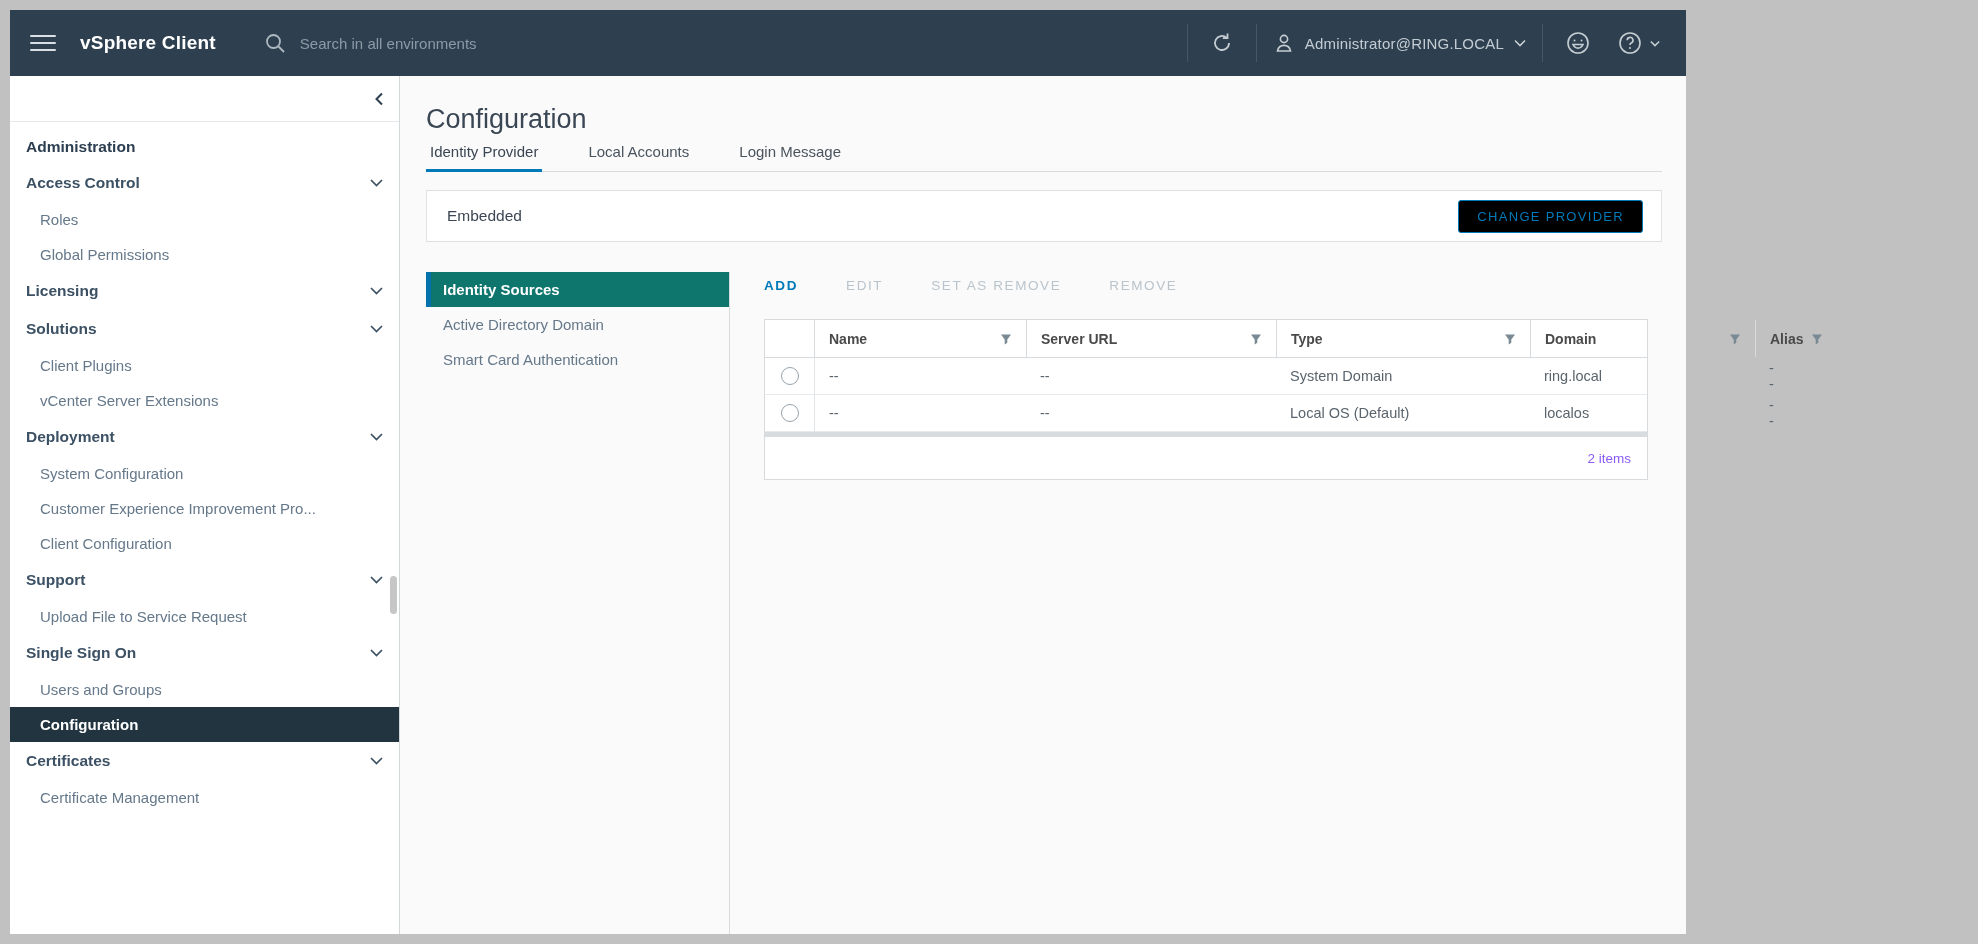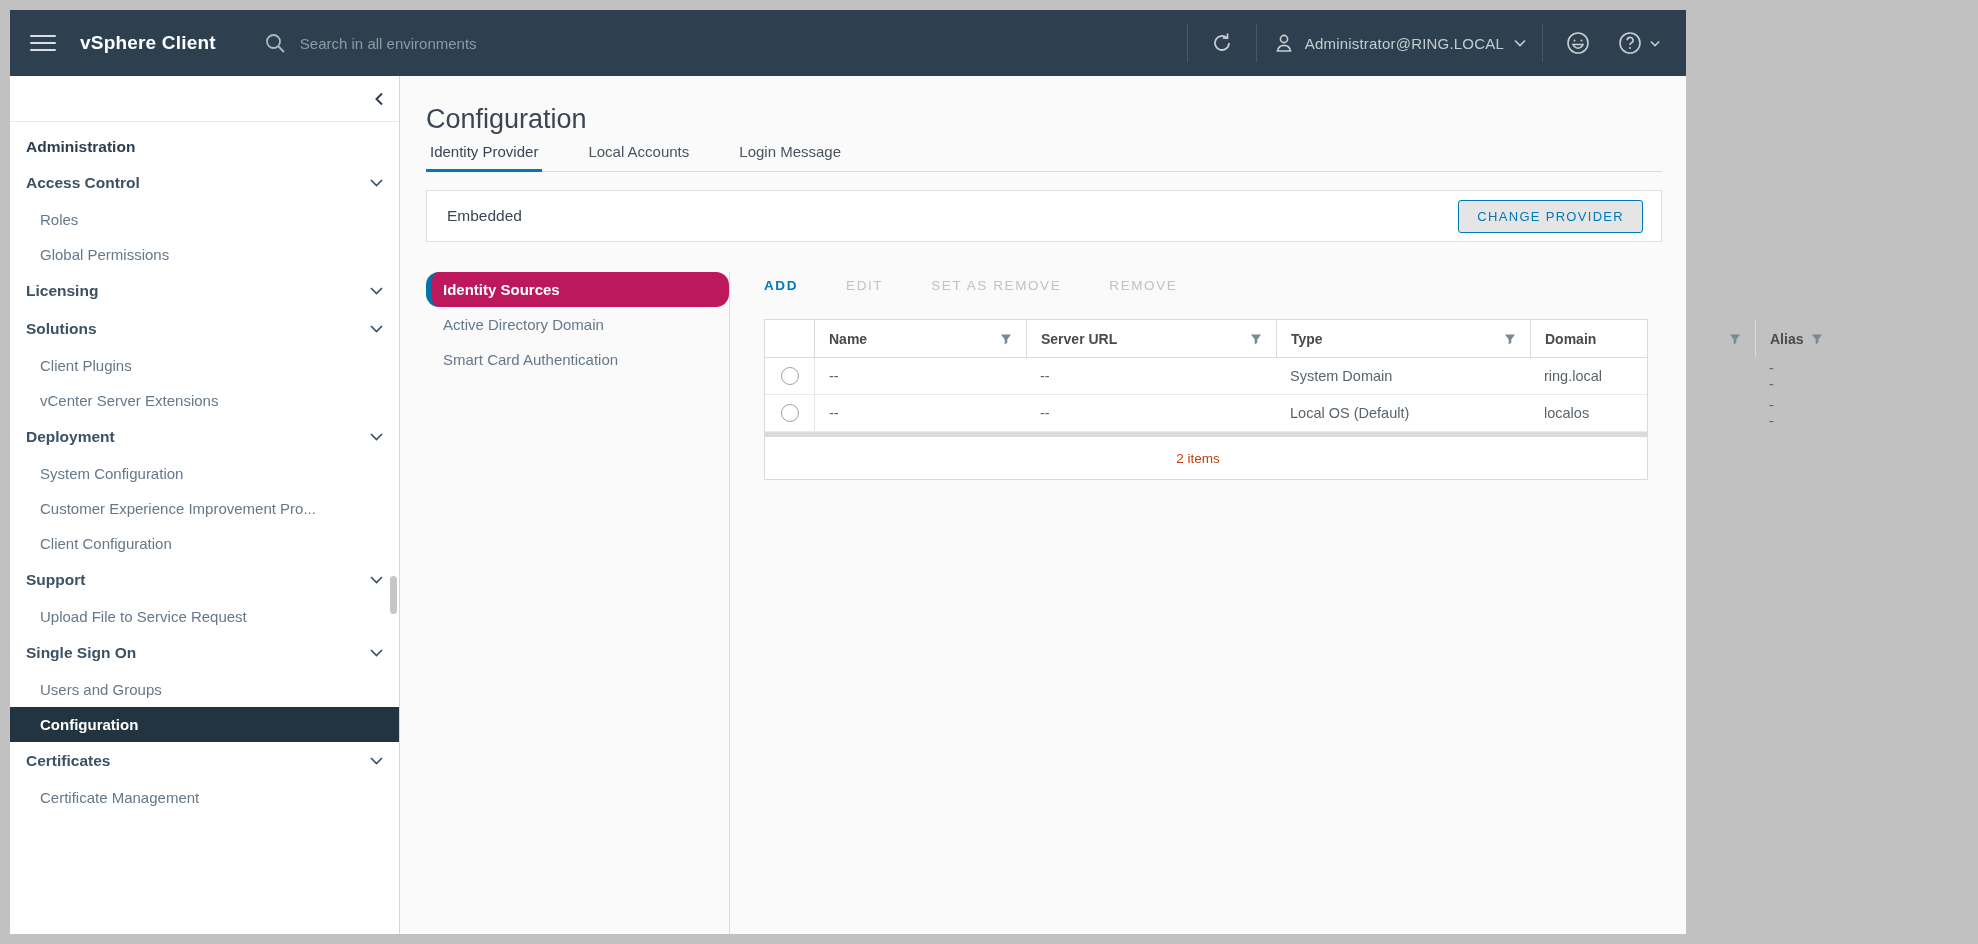--- a/index.html
+++ b/index.html
@@ -38,26 +38,26 @@
   
   .main { flex:1; display:flex; flex-direction:column; padding:16px 24px 0 26px; background:#fafafa; min-width:0; }
   .page-title { font-size:27px; font-weight:300; color:#3a4654; margin-top:12px; }
   .tabs { display:flex; gap:46px; margin-top:8px; border-bottom:1px solid #d8dbde; padding:0 2px; }
   .tab { font-size:15px; color:#4a545e; padding:0 2px 11px; cursor:pointer; position:relative; }
   .tab.active { color:#3a4654; }
   .tab.active::after { content:""; position:absolute; left:-2px; right:-2px; bottom:-1px; height:3px; background:#0079b8; }
 
   .provider-box { margin-top:18px; height:52px; background:#ffffff; border:1px solid #dde1e4; display:flex; align-items:center; justify-content:space-between; padding:0 10px 0 20px; }
   .provider-label { font-size:15.5px; color:#3c4654; }
-  .change-btn { background:#e5e5e5; border:1px solid #0079b8; color:#0079b8; border-radius:3px; font-family:"Liberation Sans",sans-serif; font-size:13px; font-weight:500; letter-spacing:1.3px; padding:8px 18px; margin-right:8px; cursor:pointer; }
+  .change-btn { background:#000000; border:1px solid #0079b8; color:#0079b8; border-radius:3px; font-family:"Liberation Sans",sans-serif; font-size:13px; font-weight:500; letter-spacing:1.3px; padding:8px 18px; margin-right:8px; cursor:pointer; }
 
   .content-row { margin-top:30px; flex:1; display:flex; min-height:0; }
   .subnav { width:304px; flex:0 0 304px; border-right:1px solid #d8dbde; }
   .subnav-item { font-size:15px; color:#65788a; padding:9px 12px 9px 17px; cursor:pointer; }
-  .subnav-item.selected { background:#be185d; color:#ffffff; font-weight:600; border-left:5px solid #0272ad; padding-left:12px;border-radius:13px; }
+  .subnav-item.selected { background:#0f766e; color:#ffffff; font-weight:600; border-left:5px solid #0272ad; padding-left:12px; }
 
   .pane { flex:1; padding:0 14px 0 34px; min-width:0; }
   .actions { display:flex; align-items:center; padding-top:6px; }
   .action { font-size:13.5px; letter-spacing:1.6px; cursor:pointer; }
   .action.primary { color:#0079b8; font-weight:700; }
   .action.disabled { color:#b9c4cc; font-weight:500; cursor:default; }
   .action + .action { margin-left:48px; }
 
   .grid { margin-top:26px; background:#ffffff; border:1px solid #d8dbde; }
   .g-header { display:flex; height:38px; align-items:stretch; border-bottom:1px solid #d8dbde; }
@@ -67,21 +67,21 @@
   .col-name { width:212px; flex:0 0 212px; }
   .col-server { width:250px; flex:0 0 250px; }
   .col-type { width:254px; flex:0 0 254px; }
   .col-domain { width:225px; flex:0 0 225px; }
   .col-alias { flex:1; }
   .g-row { display:flex; height:37px; align-items:stretch; border-bottom:1px solid #e7eaec; }
   .g-cell { display:flex; align-items:center; padding:0 14px; font-size:14.5px; color:#5a646d; }
   .g-row .col-name { border-left:1px solid #e2e6e9; }
   .radio { width:18px; height:18px; border:1px solid #97a2ab; border-radius:50%; background:#fff; cursor:pointer; }
   .g-strip { height:5px; background:#d9dcde; }
-  .g-footer { height:42px; display:flex; align-items:center; justify-content:center; padding-right:16px; font-size:13.5px; color:#c2410c; background:#fff; }
+  .g-footer { height:42px; display:flex; align-items:center; justify-content:flex-end; padding-right:16px; font-size:13.5px; color:#8b5cf6; background:#fff; }
 </style>
 </head>
 <body>
 
 <div class="app">
 
   <div class="topbar">
     <div class="hamburger">
         <span></span>
         <span></span>

